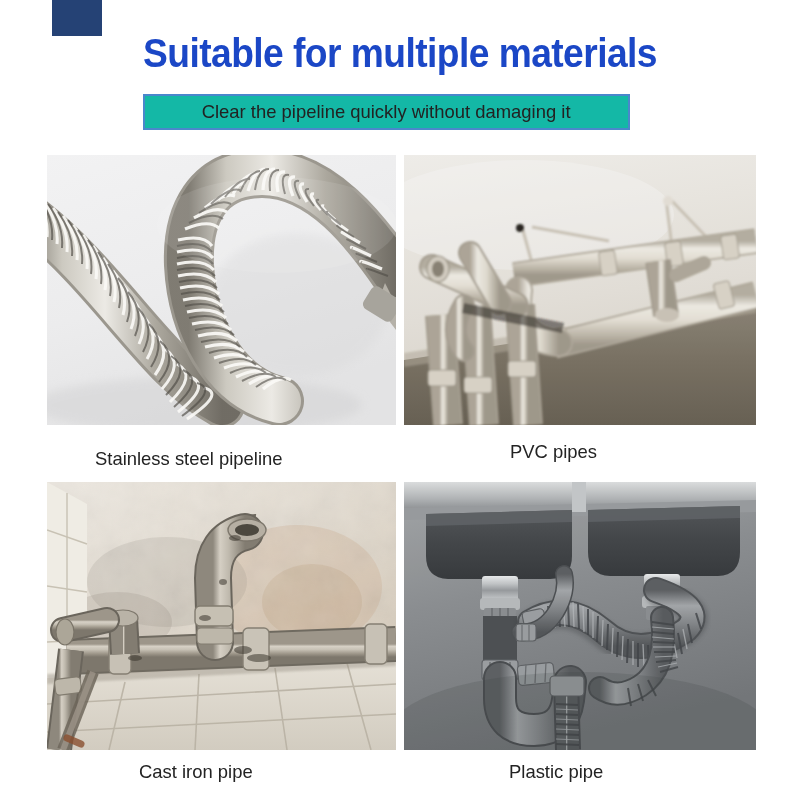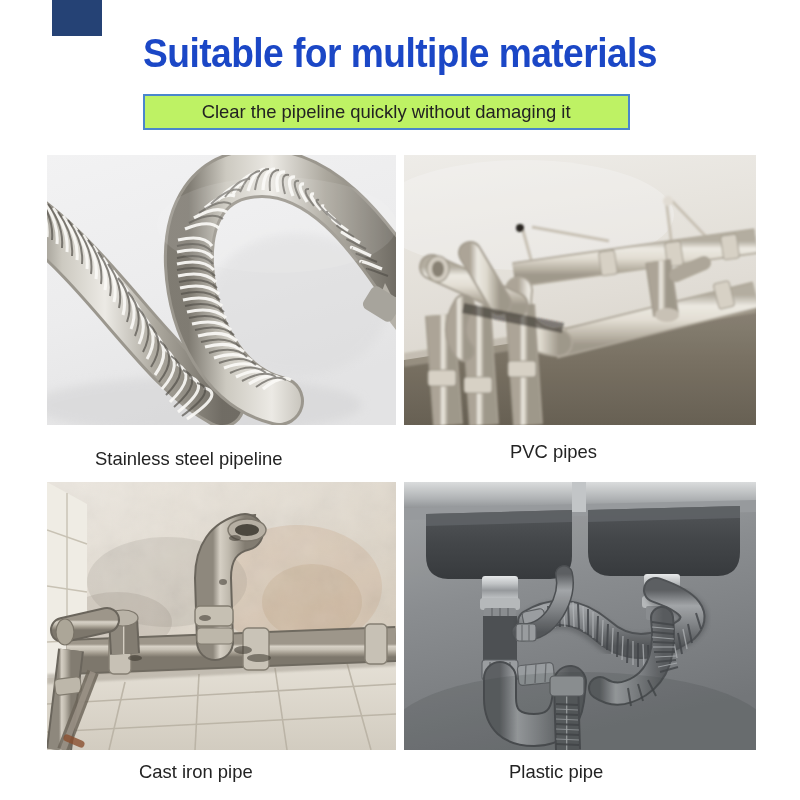--- a/index.html
+++ b/index.html
@@ -27,21 +27,21 @@
     letter-spacing:-0.6px;
     line-height:46px;
     font-family:"Liberation Sans","DejaVu Sans",sans-serif;
     transform:scaleX(0.93);
     transform-origin:center top;
     white-space:nowrap;
   }
   .subtitle-box{
     position:absolute;left:143px;top:94px;width:487px;height:36px;
     border:2px solid #4A87CC;
-    background:#bef264;
+    background:#14b8a6;
     box-sizing:border-box;
     display:flex;align-items:center;justify-content:center;
   }
   .subtitle-text{
     color:#222222;
     font-size:19px;
     line-height:22px;
     white-space:nowrap;
     transform:scaleX(0.97);
   }

